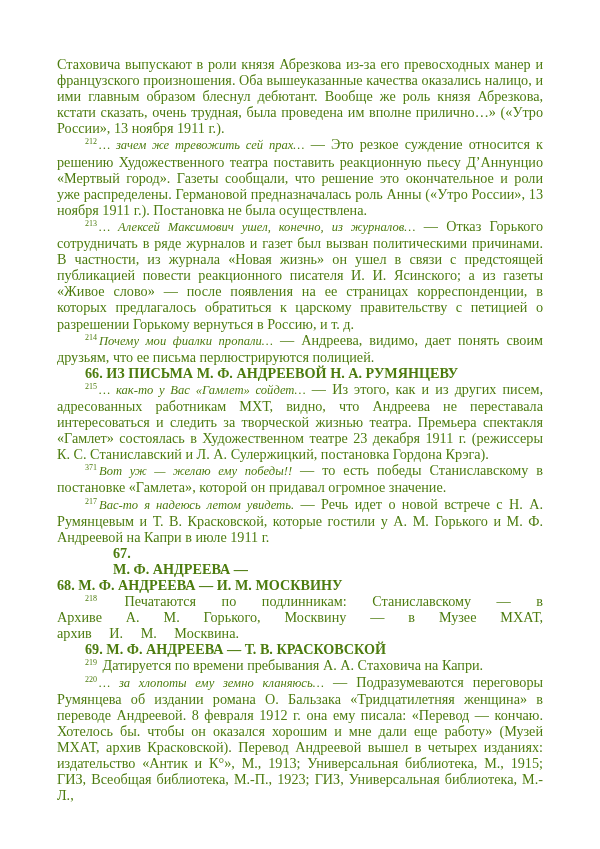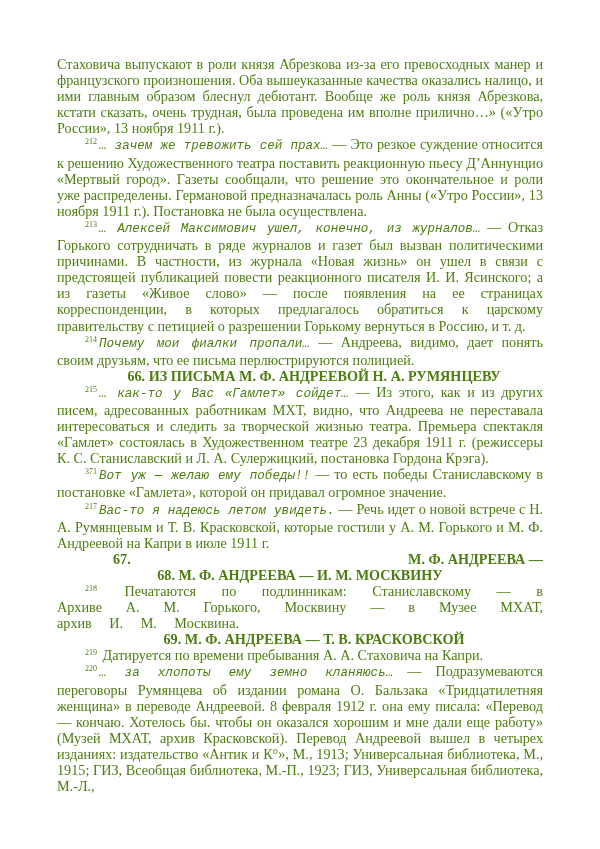--- a/index.html
+++ b/index.html
@@ -16,31 +16,31 @@
     }
     p { margin: 0; text-align: justify; }
     p.ind { text-indent: 28px; }
     .note { text-indent: 28px; }
     sup {
       font-size: 8px;
       line-height: 0;
       vertical-align: 5px;
       margin-right: 2px;
     }
-    em { font-style: italic; font-family: Liberation Mono, monospace; font-size: 12.6px; }
+    em { font-style: italic; font-family: Liberation Serif, serif; font-size: 12.6px; }
     h3 {
       margin: 0;
       font-family: "Liberation Serif", serif;
       font-weight: bold;
       font-size: 14.2px;
       line-height: 16.1px;
       text-indent: 28px;
-      text-align: center;
+      text-align: left;
     }
-    .h67 { display: flex; justify-content: space-between; padding-left: 28px; }
+    .h67 { display: flex; justify-content: space-between; padding-left: 28px; flex-direction: column; }
   </style>
 </head>
 <body>
 
 <div class="page">
 
   <p>Стаховича выпускают в роли князя Абрезкова из-за его превосходных манер и французского произношения. Оба вышеуказанные качества оказались налицо, и ими главным образом блеснул дебютант. Вообще же роль князя Абрезкова, кстати сказать, очень трудная, была проведена им вполне прилично…» («Утро России», 13 ноября 1911 г.).</p>
 
   <p class="note"><sup>212</sup><em>… зачем же тревожить сей прах…</em><span> — Это резкое суждение относится к решению Художественного театра поставить реакционную пьесу Д’Аннунцио «Мертвый город». Газеты сообщали, что решение это окончательное и роли уже распределены. Германовой предназначалась роль Анны («Утро России», 13 ноября 1911 г.). Постановка не была осуществлена.</span></p>
 

